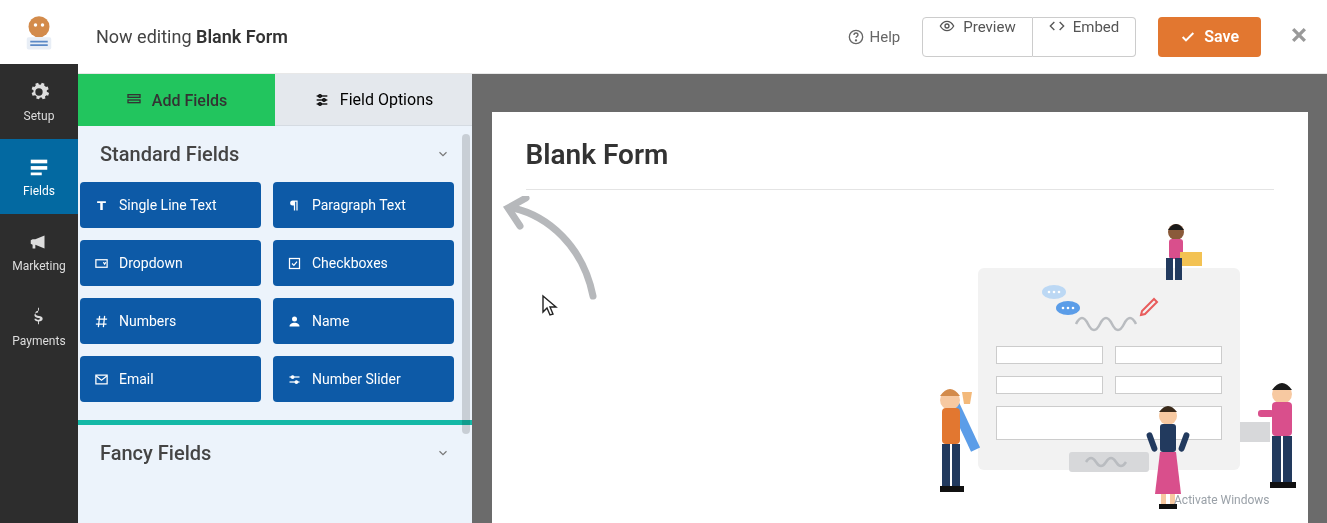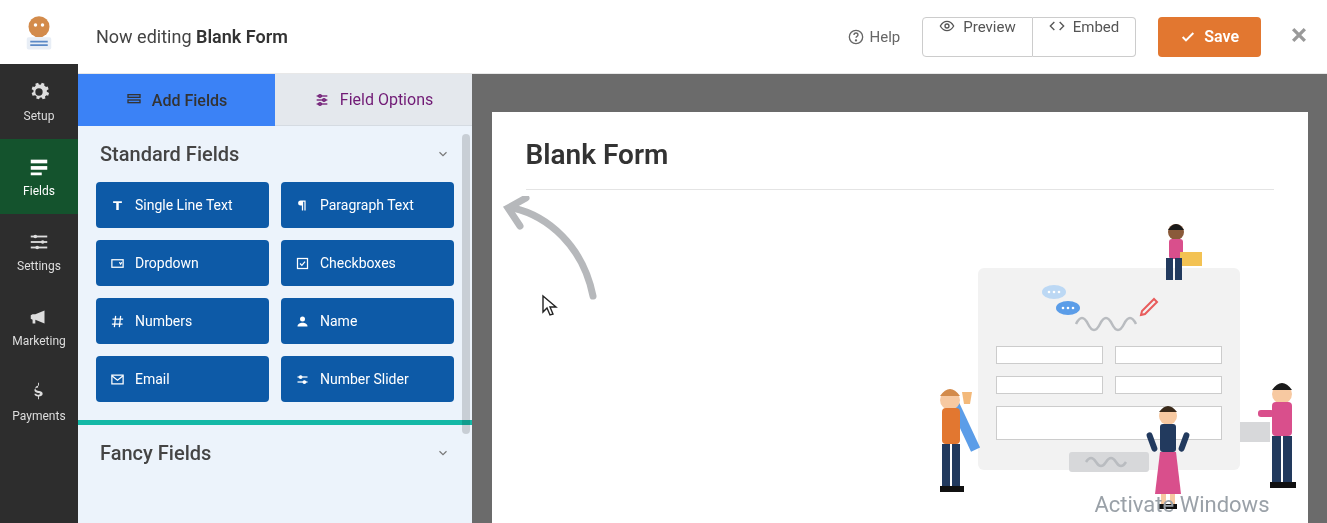--- a/index.html
+++ b/index.html
@@ -3,21 +3,21 @@
 <meta charset="utf-8">
 <style>
   * { margin: 0; padding: 0; box-sizing: border-box; font-family: -apple-system, BlinkMacSystemFont, "Segoe UI", Roboto, Arial, sans-serif; }
   body { width: 1327px; height: 523px; overflow: hidden; background: #fff; }
   .app { display: flex; width: 100%; height: 100%; }
 
   
   .rail { width: 78px; background: #2d2d2d; color: #fff; display: flex; flex-direction: column; }
   .rail-logo { width: 78px; height: 64px; background: #fff; display: flex; align-items: center; justify-content: center; }
   .rail-item { display: flex; flex-direction: column; align-items: center; justify-content: center; height: 75px; cursor: pointer; font-size: 12px; gap: 6px; color: #ddd; }
-  .rail-item.active { background: #14532d; color: #fff; }
+  .rail-item.active { background: #0369a1; color: #fff; }
   .rail-item svg { width: 22px; height: 22px; }
 
   .main { flex: 1; display: flex; flex-direction: column; }
 
   
   .topbar { height: 74px; display: flex; align-items: center; padding: 0 18px; border-bottom: 1px solid #e8e8e8; background: #fff; }
   .topbar-title { font-size: 18px; color: #444; font-weight: 400; }
   .topbar-title b { font-weight: 600; color: #333; }
   .topbar-spacer { flex: 1; }
   .topbar-link { display: flex; align-items: center; gap: 6px; color: #666; font-size: 15px; margin-right: 22px; cursor: pointer; }
@@ -25,27 +25,27 @@
   .tb-btn { display: flex; align-items: flex-start; gap: 8px; height: 40px; padding: 0 16px; border: 1px solid #ccc; background: #fff; color: #555; font-size: 15px; cursor: pointer; }
   .tb-btn:first-child { border-radius: 4px 0 0 4px; }
   .tb-btn:nth-child(2) { border-left: none; border-radius: 0 4px 4px 0; }
   .tb-save { display: flex; align-items: center; gap: 8px; height: 40px; padding: 5px 22px; background: #e27730; color: #fff; border: none; border-radius: 4px; font-size: 16px; font-weight: 600; margin-left: 22px; cursor: pointer; }
   .tb-close { margin-left: 28px; color: #999; cursor: pointer; font-size: 24px; }
 
   
   .body { flex: 1; display: flex; background: #6b6b6b; overflow: hidden; }
   .panel { width: 394px; background: #ecf3fb; display: flex; flex-direction: column; }
   .panel-tabs { display: flex; height: 52px; }
-  .panel-tab { flex: 1; display: flex; align-items: center; justify-content: center; gap: 10px; font-size: 16px; color: #701a75; background: #e4e8ed; cursor: pointer; border-bottom: 1px solid #d5dbe2; }
-  .panel-tab.active { background: #3b82f6; border-bottom: none; font-weight: 500; color: #333; }
+  .panel-tab { flex: 1; display: flex; align-items: center; justify-content: center; gap: 10px; font-size: 16px; color: #000000; background: #e4e8ed; cursor: pointer; border-bottom: 1px solid #d5dbe2; }
+  .panel-tab.active { background: #22c55e; border-bottom: none; font-weight: 500; color: #333; }
   .panel-body { flex: 1; overflow-y: auto; position: relative; }
   .scrollbar-fake { position: absolute; right: 2px; top: 8px; width: 8px; height: 300px; background: rgba(0,0,0,0.15); border-radius: 4px; }
 
   .section-head { display: flex; align-items: center; justify-content: space-between; padding: 16px 22px 12px 22px; color: #444; font-size: 20px; font-weight: 500; cursor: pointer; }
-  .field-grid { display: grid; grid-template-columns: 1fr 1fr; gap: 12px; padding: 4px 18px 18px 18px; }
+  .field-grid { display: grid; grid-template-columns: 1fr 1fr; gap: 12px; padding: 4px 18px 18px 2px; }
   .field-btn { display: flex; align-items: center; gap: 10px; height: 46px; padding: 0 14px; background: #0d5aa7; color: #fff; border-radius: 4px; font-size: 14px; cursor: pointer; border: none; }
   .field-btn svg { flex-shrink: 0; }
 
   .canvas-wrap { flex: 1; display: flex; justify-content: center; padding: 38px 18px 0 18px; overflow: hidden; }
   .canvas { background: #fff; width: 100%; max-width: 816px; padding: 26px 34px; position: relative; }
   .canvas h1 { font-size: 28px; color: #333; font-weight: 600; margin-bottom: 18px; }
   .canvas hr { border: none; border-top: 1px solid #e4e4e4; margin-bottom: 18px; }
 
   .arrow { position: absolute; left: 6px; top: 84px; }
   .cursor { position: absolute; left: 49px; top: 182px; }
@@ -57,21 +57,21 @@
   .illus-input { flex: 1; height: 18px; background: #fff; border: 1px solid #ccc; }
   .illus-input.wide { height: 34px; }
   .illus-submit { width: 80px; height: 20px; background: #d7d8da; margin: 12px auto 0 auto; border-radius: 3px; display:flex; align-items:center; justify-content:center; }
   .squig { stroke: #b9bcc0; stroke-width: 2.5; fill: none; }
   .pencil { position: absolute; top: 26px; left: 160px; }
   .bubbles { position: absolute; top: 14px; left: 62px; }
 
   .person { position: absolute; }
   .person svg { display:block; }
 
-  .watermark { position: absolute; right: 38px; bottom: 6px; color: #9aa1a8; font-size: 22px; }
+  .watermark { position: absolute; right: 38px; bottom: 16px; color: #9aa1a8; font-size: 12px; }
 
   
   .ico { width: 16px; height: 16px; display:inline-block; }
 </style>
 </head>
 <body>
 
 <div class="app">
 
   <nav class="rail">
@@ -92,31 +92,20 @@
         </svg>
       <span>Setup</span>
     </div>
     <div class="rail-item active">
       <svg viewBox="0 0 24 24" fill="currentColor">
           <rect x="3" y="4" width="18" height="4"></rect>
           <rect x="3" y="11" width="18" height="4"></rect>
           <rect x="3" y="18" width="12" height="3"></rect>
         </svg>
       <span>Fields</span>
-    </div>
-    <div class="rail-item">
-      <svg viewBox="0 0 24 24" fill="currentColor">
-          <rect x="3" y="5" width="18" height="2"></rect>
-          <rect x="3" y="11" width="18" height="2"></rect>
-          <rect x="3" y="17" width="18" height="2"></rect>
-          <circle cx="8" cy="6" r="2"></circle>
-          <circle cx="16" cy="12" r="2"></circle>
-          <circle cx="10" cy="18" r="2"></circle>
-        </svg>
-      <span>Settings</span>
     </div>
     <div class="rail-item">
       <svg viewBox="0 0 24 24" fill="currentColor">
           <path d="M3 10v4l2 1v4h3v-4l10 4V5L8 9H5l-2 1z"></path>
         </svg>
       <span>Marketing</span>
     </div>
     <div class="rail-item">
       <svg viewBox="0 0 24 24" fill="currentColor">
           <path d="M12 2v3c-2 0-4 1-4 3s2 3 4 3 4 1 4 3-2 3-4 3v3h-1v-3c-2 0-4-1-4-3h2c0 1 1 1 2 1s2 0 2-1-1-1-2-1-4-1-4-3 2-3 4-3V2h1z"></path>

